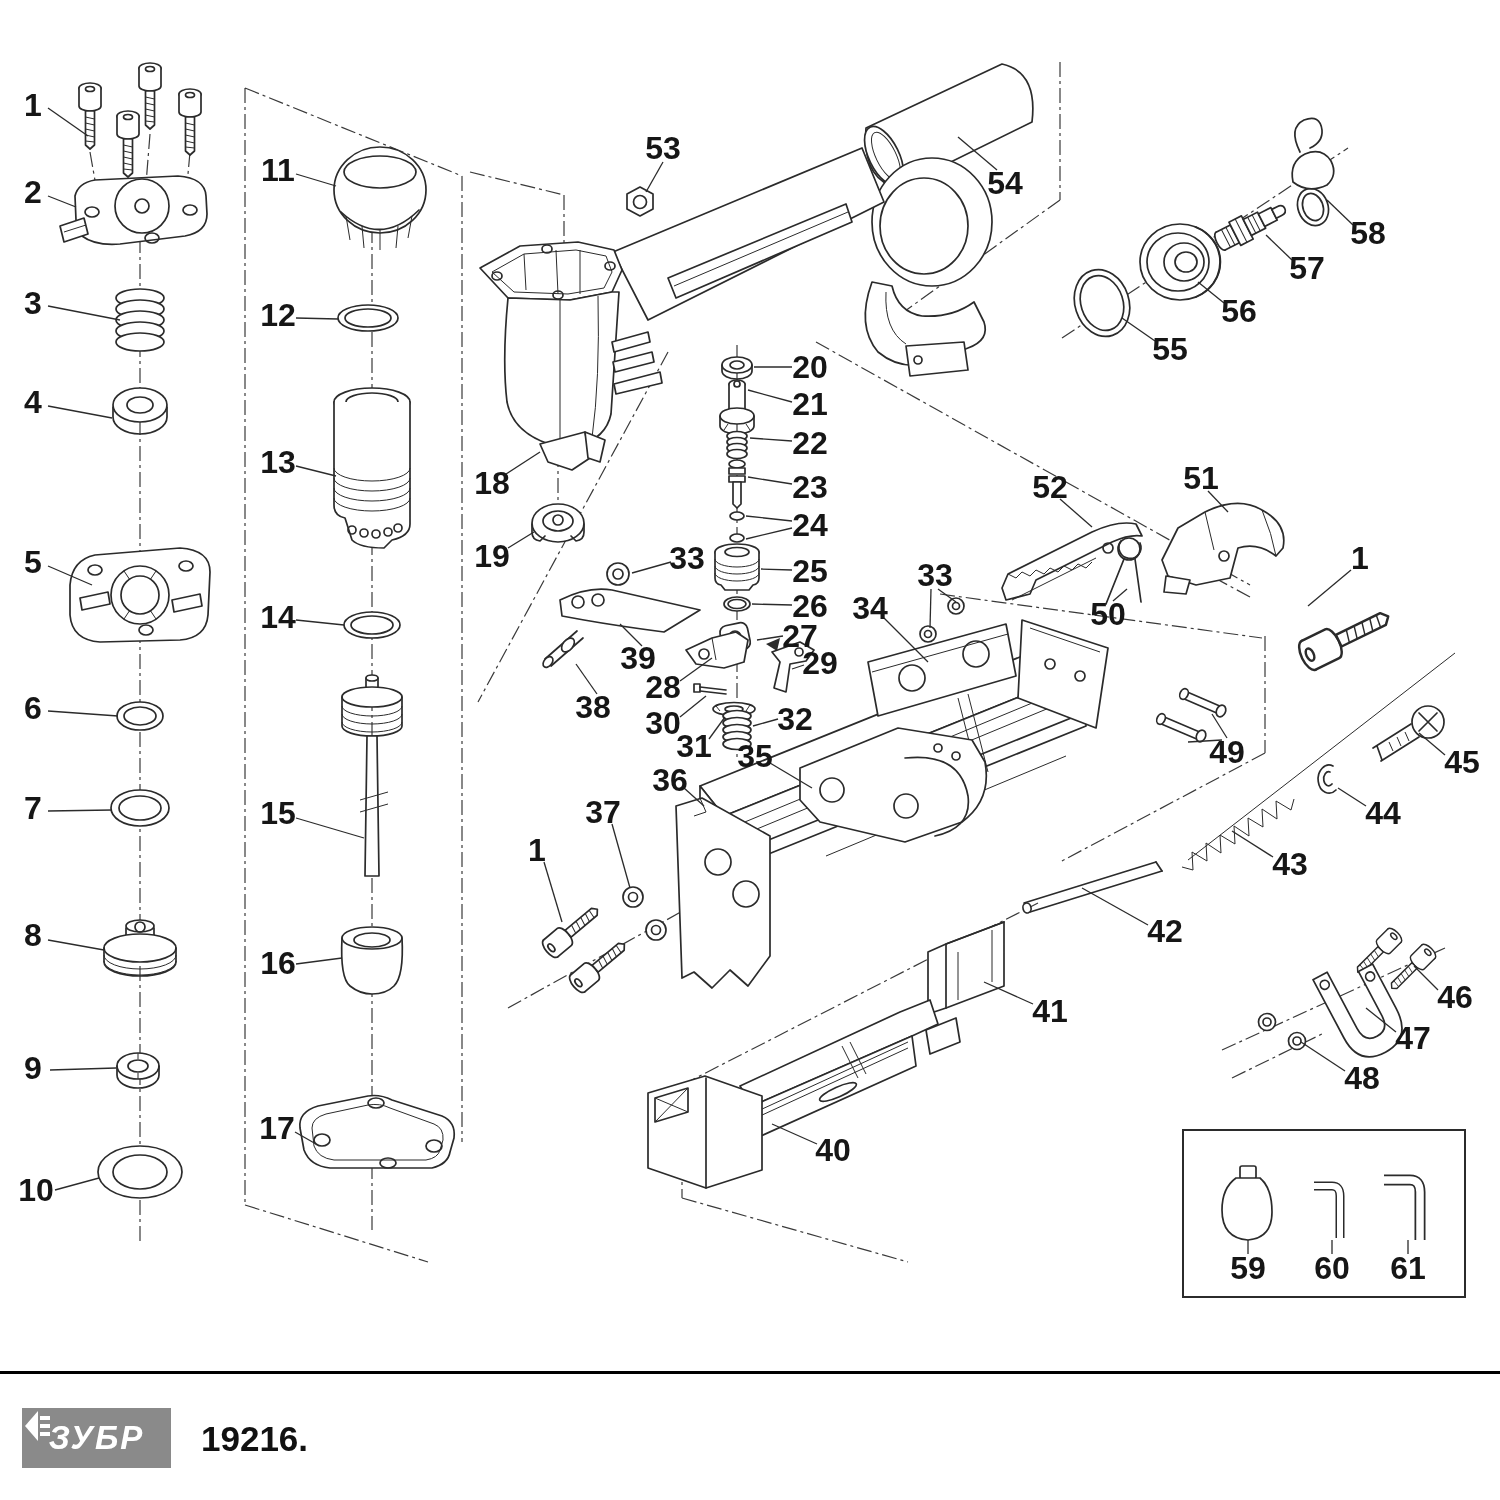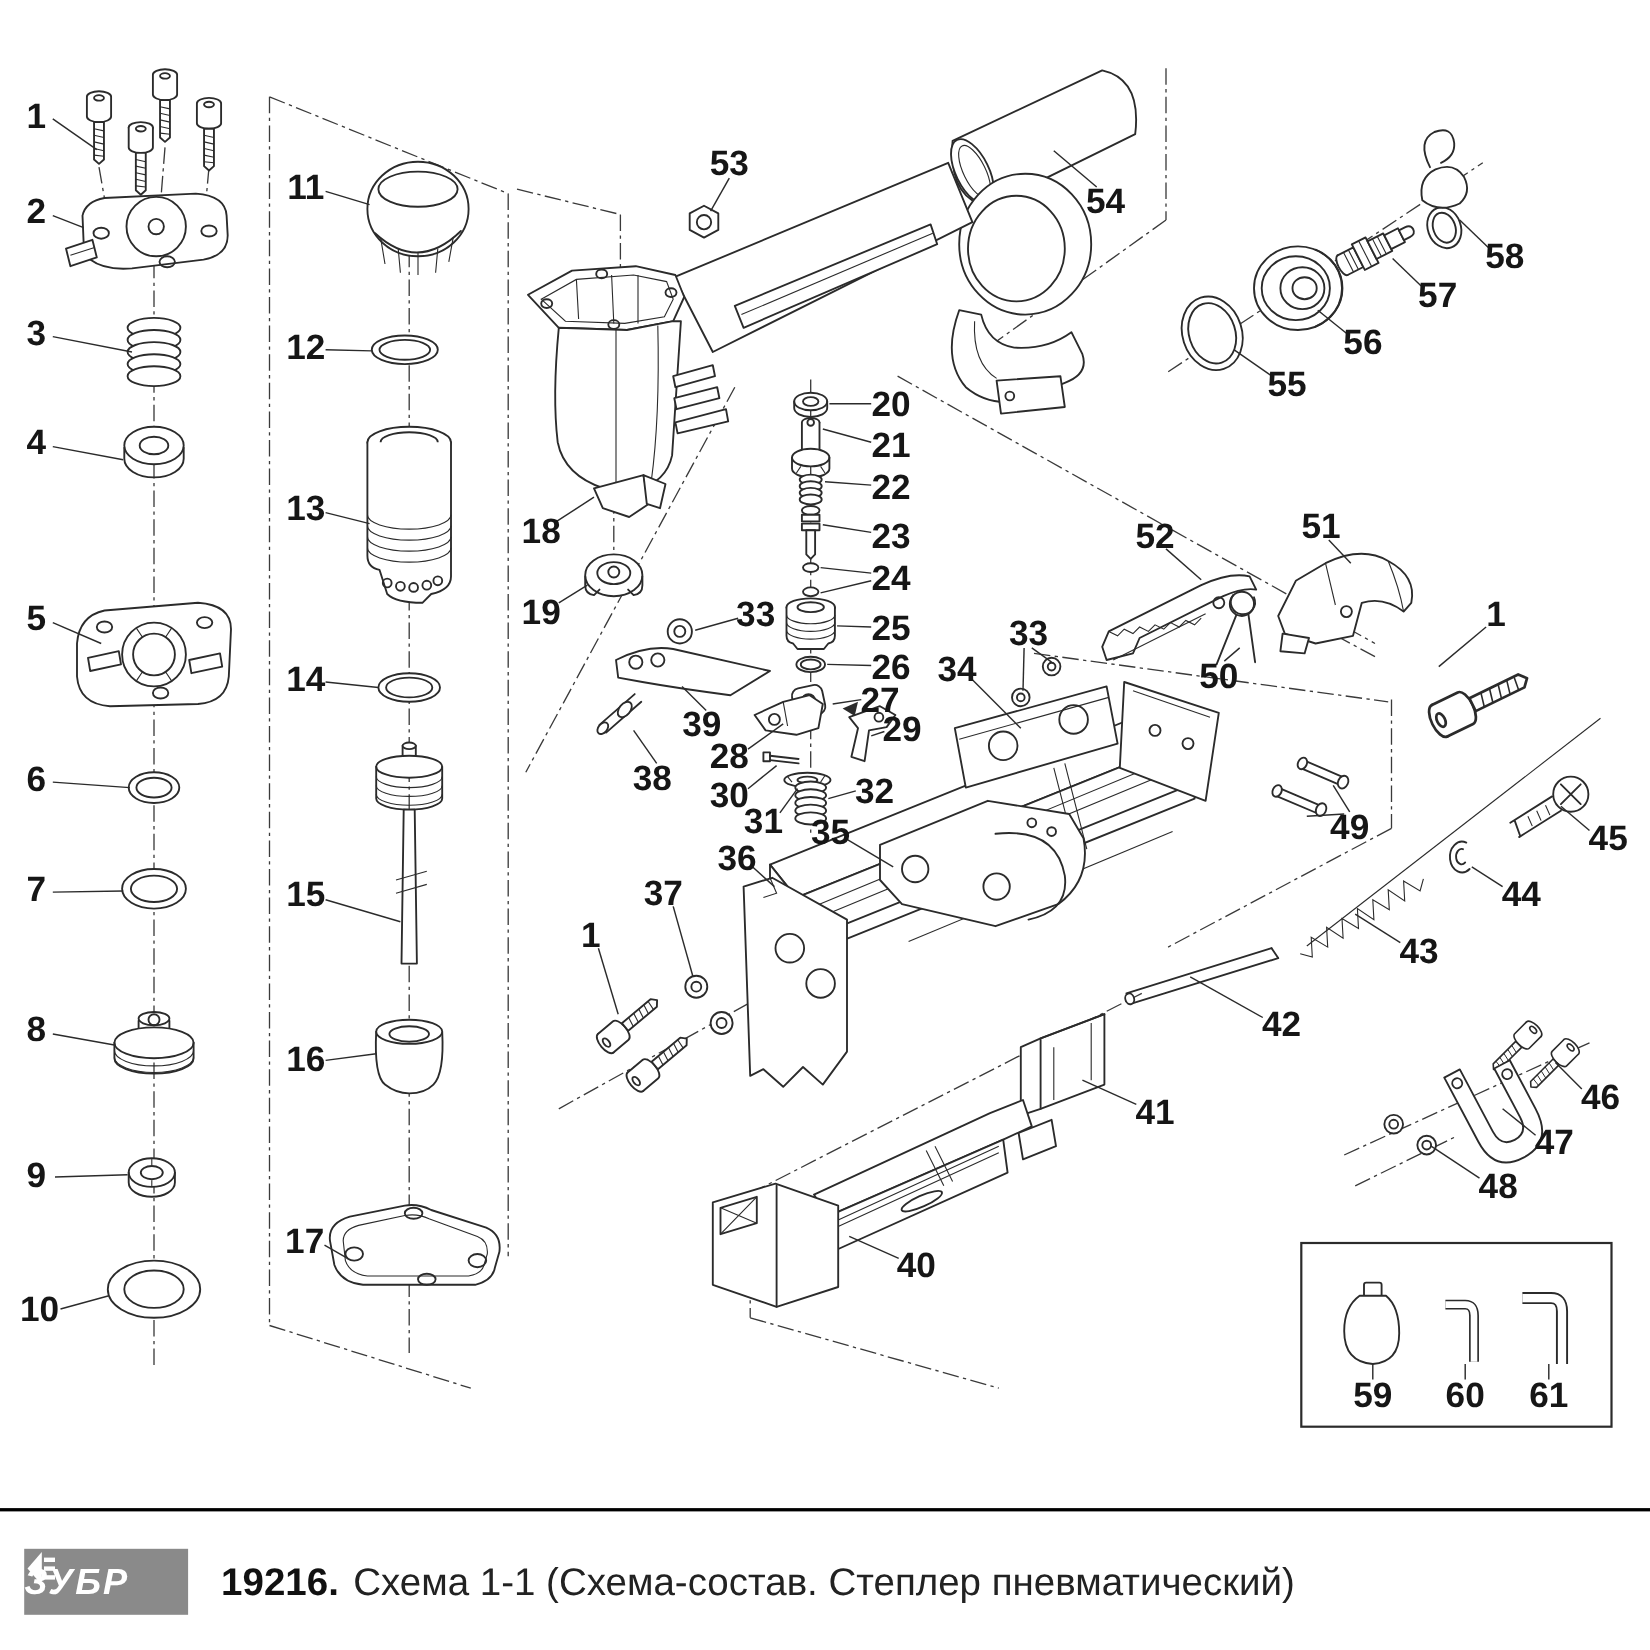--- a/index.html
+++ b/index.html
@@ -9,21 +9,21 @@
   
   .s  {fill:none;stroke:#2b2b2b;stroke-width:1.7;stroke-linejoin:round;stroke-linecap:round;}
   .sw {fill:#ffffff;stroke:#2b2b2b;stroke-width:1.7;stroke-linejoin:round;stroke-linecap:round;}
   .thin{fill:none;stroke:#2b2b2b;stroke-width:1;}
   .dash{fill:none;stroke:#3a3a3a;stroke-width:1.2;stroke-dasharray:15 4 3 4;}
   .leader{stroke:#2b2b2b;stroke-width:1.3;}
   .callout{font:700 32px "Liberation Sans",sans-serif;fill:#161616;text-anchor:middle;}
   
   .footer{position:absolute;left:0;top:1371px;width:1500px;height:129px;border-top:3px solid #000;background:#fff;}
   .logo{position:absolute;left:22px;top:34px;width:149px;height:60px;background:#8a8a8a;
-        display:flex;align-items:center;justify-content:flex-start;gap:5px;}
+        display:flex;align-items:center;justify-content:center;gap:5px;}
   .logo-text{color:#fff;font-style:italic;font-weight:700;font-size:33px;letter-spacing:2px;
              font-family:"Liberation Sans",sans-serif;}
   .caption{position:absolute;left:201px;top:0;height:129px;display:flex;align-items:center;
            font-size:35px;color:#222;white-space:nowrap;}
   .caption b{font-weight:700;margin-right:13px;color:#111;}
 </style>
 </head>
 <body>
 
 <div class="stage">
@@ -742,17 +742,16 @@
     <svg width="30" height="40" viewBox="0 0 30 40">
       <path d="M16 3 L16 33 L3 18 Z" fill="#fff"></path>
       <rect x="18" y="8" width="10" height="4" fill="#fff"></rect>
       <rect x="18" y="16" width="10" height="4" fill="#fff"></rect>
       <rect x="18" y="24" width="10" height="4" fill="#fff"></rect>
     </svg>
     <span class="logo-text">ЗУБР</span>
   </div>
   <div class="caption">
     <b>19216.</b>
-    <span>Схема 1-1 (Схема-состав. Степлер пневматический)</span>
   </div>
 </div>
 
 </div>
 
 </body></html>

